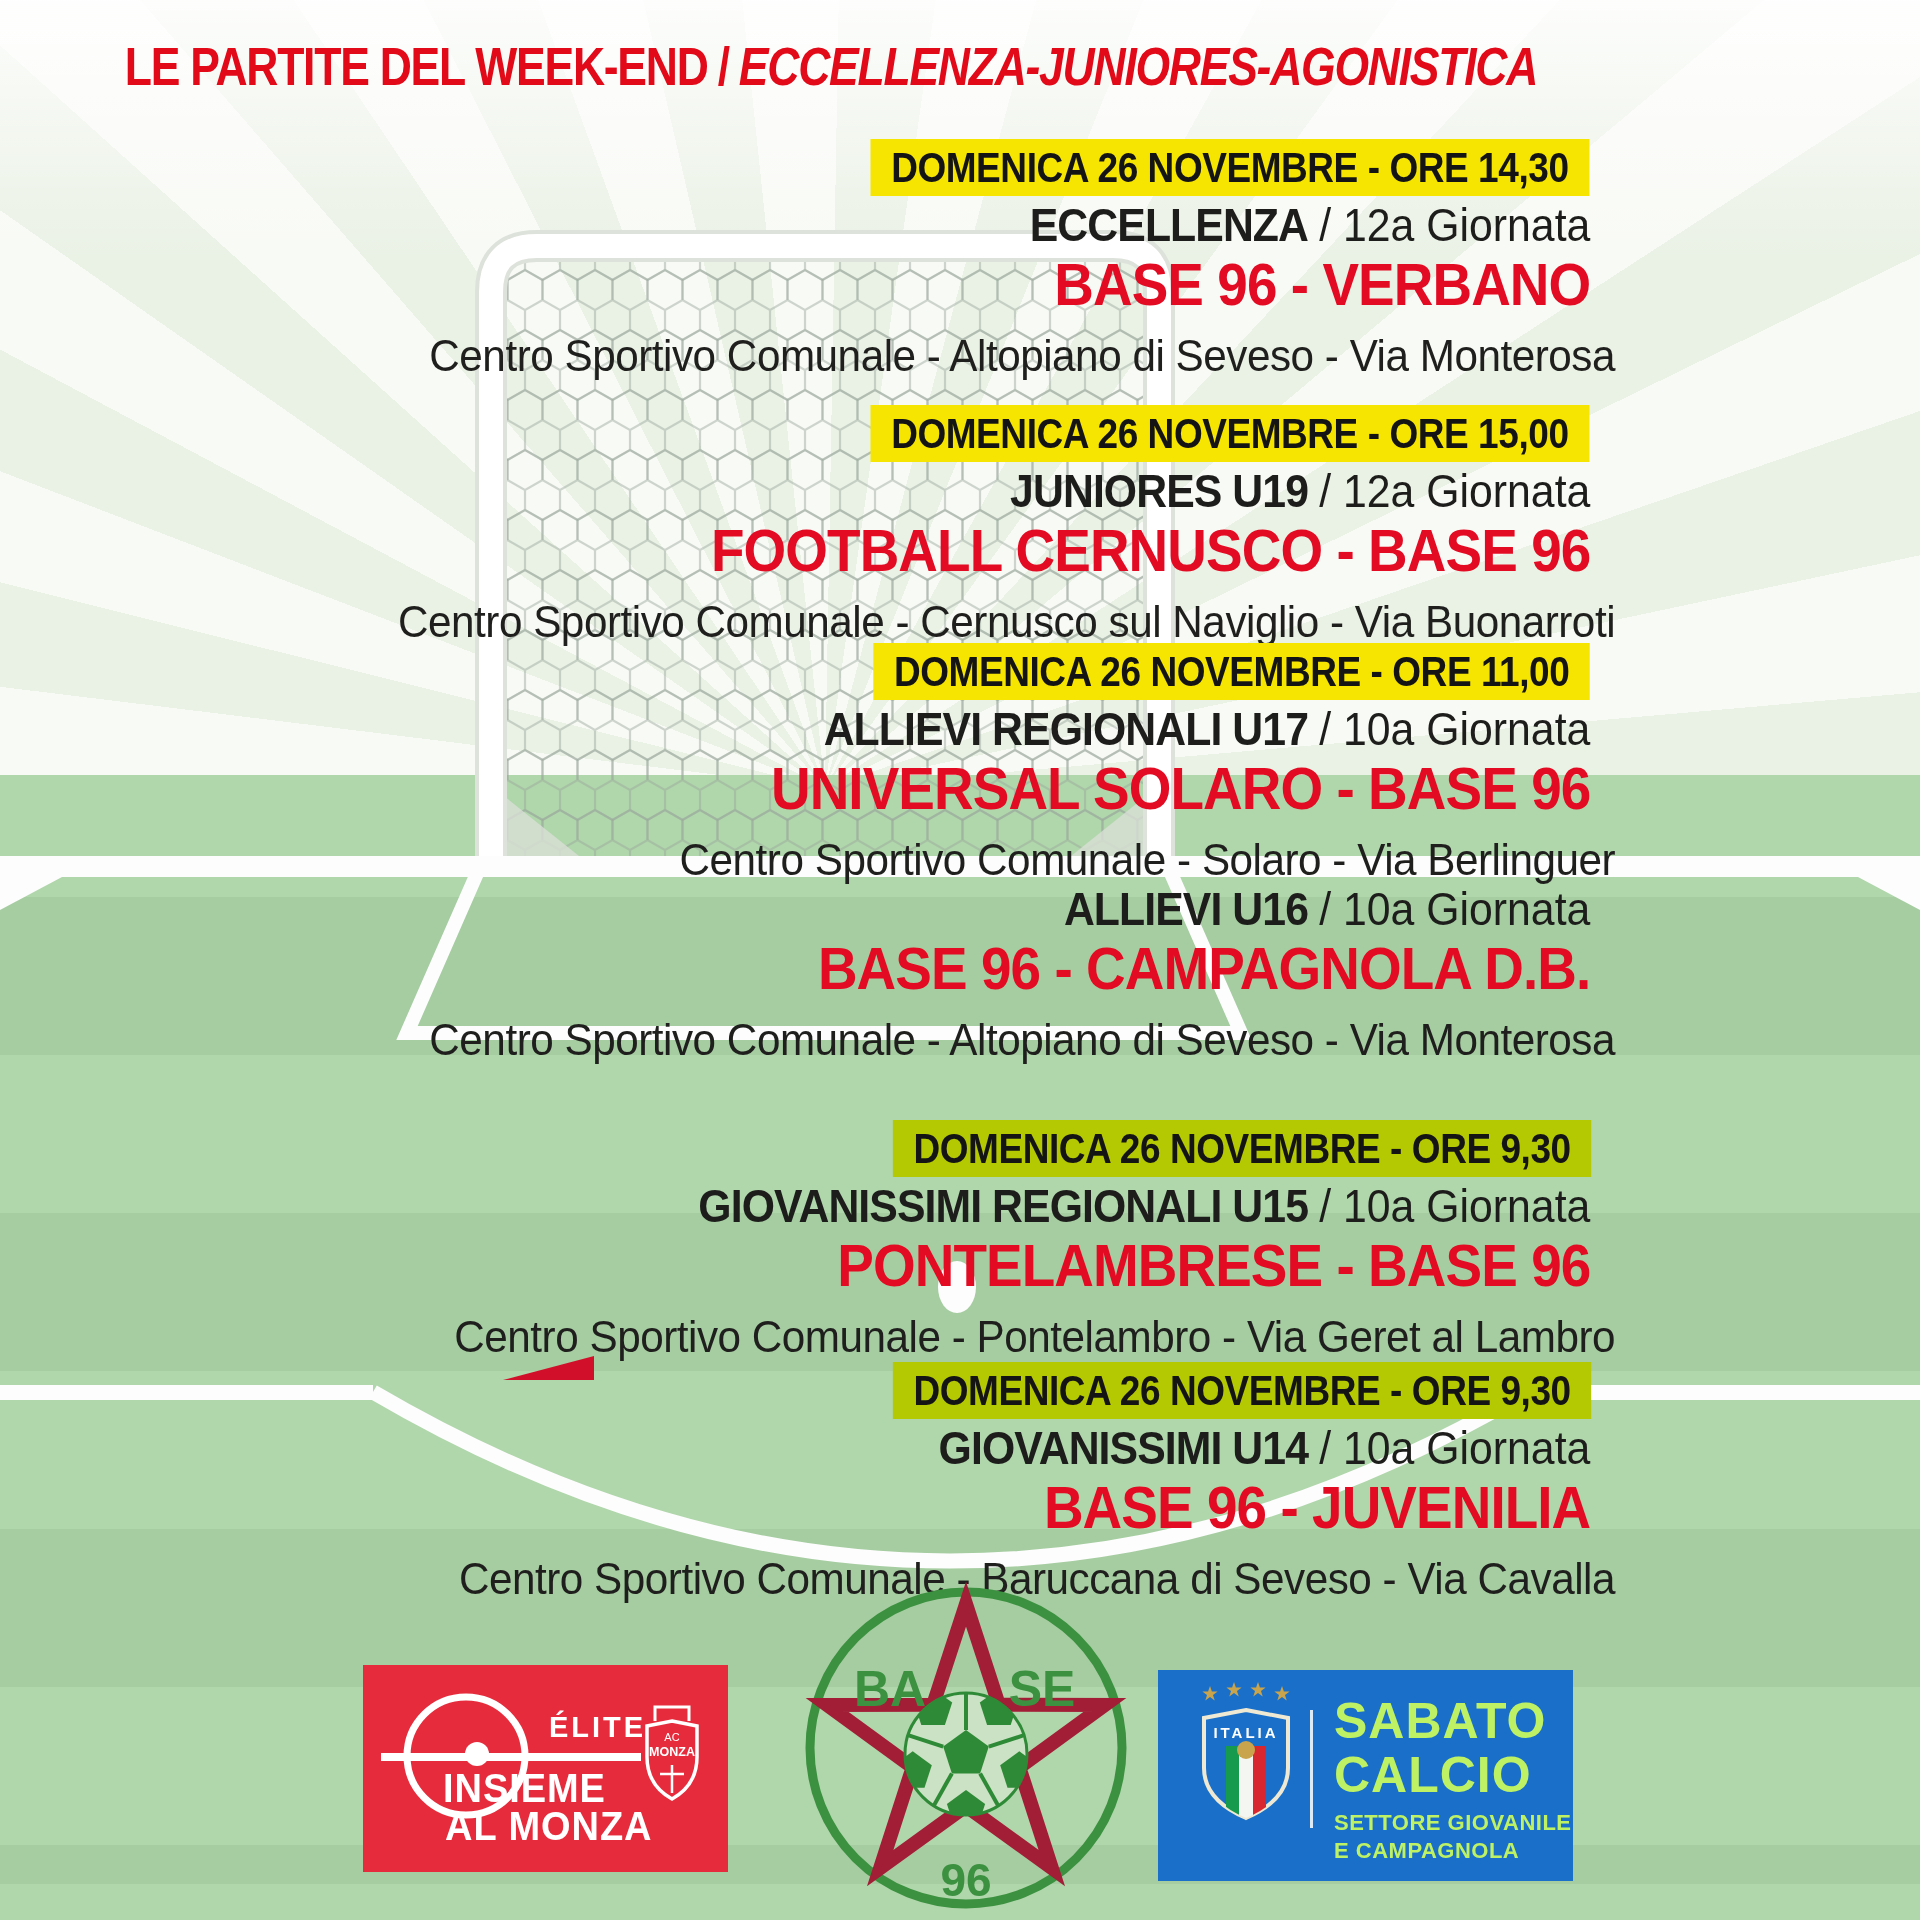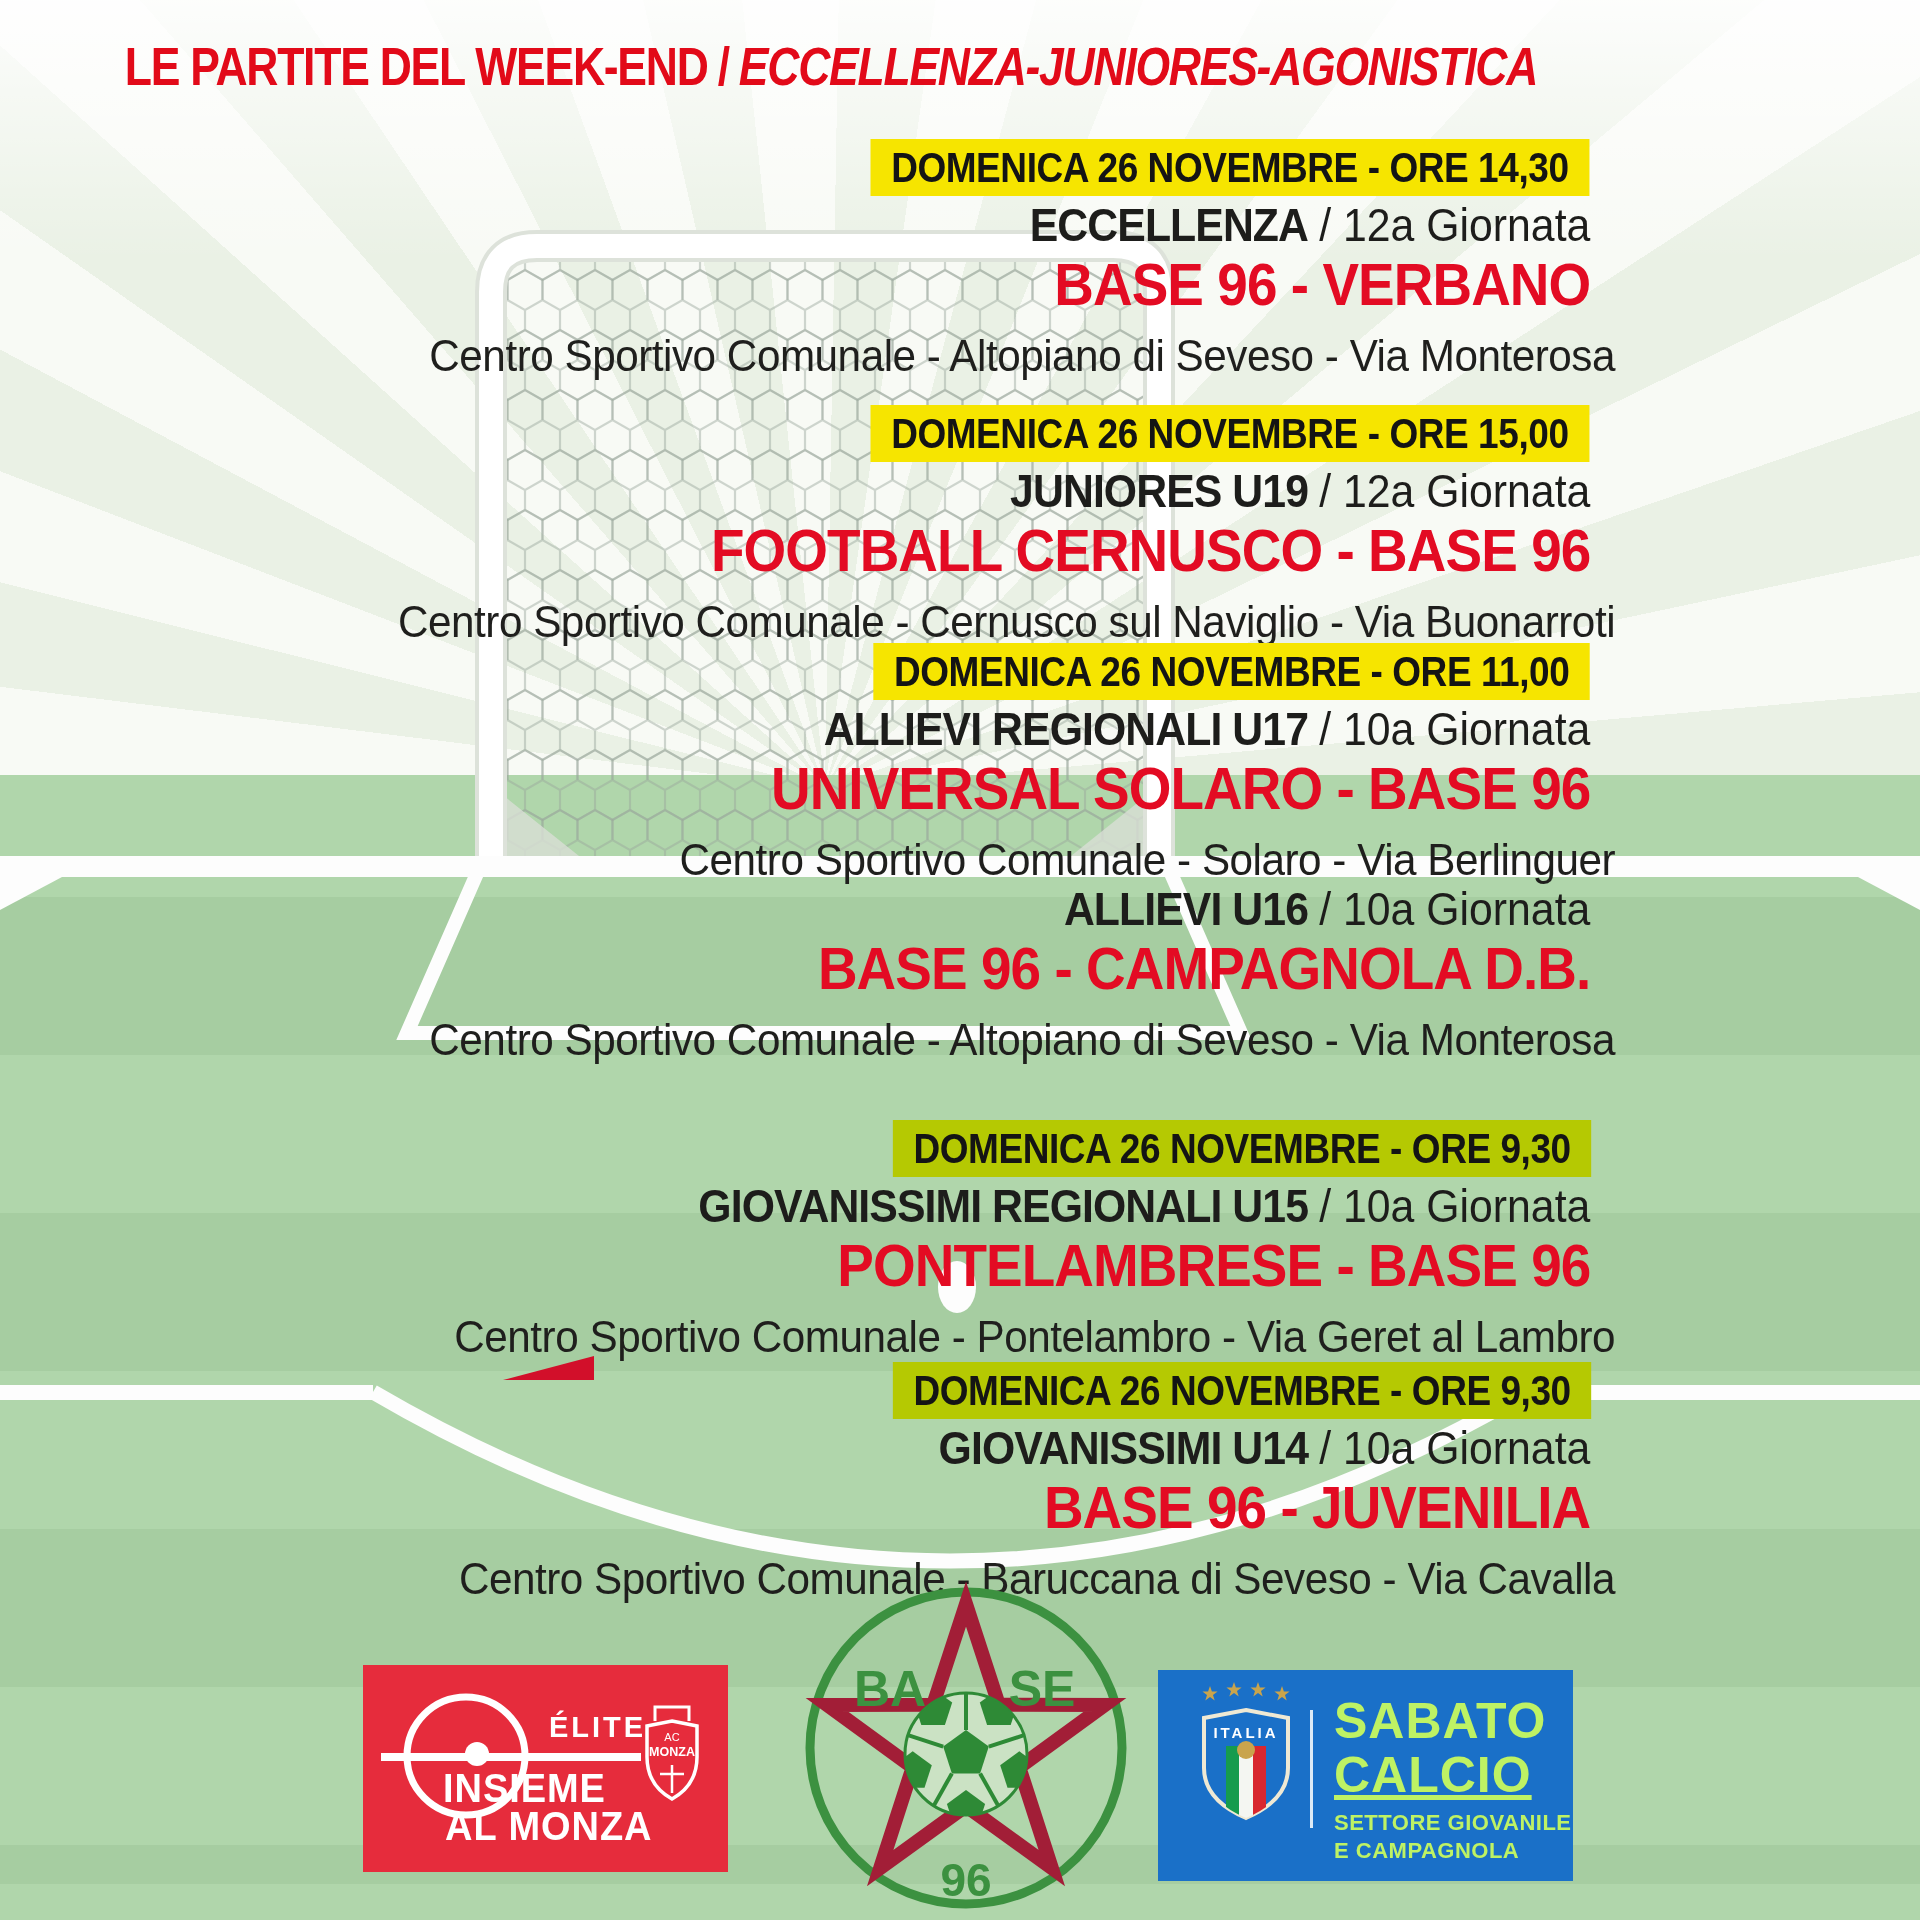--- a/index.html
+++ b/index.html
@@ -73,21 +73,21 @@
     letter-spacing:1px;transform:scaleX(.95);transform-origin:left;}
   .logo-base96{position:absolute;left:796px;top:1576px;z-index:2;}
   .logo-figc{
     position:absolute;left:1158px;top:1662px;width:415px;height:211px;
     background:#1a70c8;z-index:2;color:#bef264;margin-top:8px;
   }
   .figc-crest{position:absolute;left:28px;top:10px;}
   .figc-divider{position:absolute;left:152px;top:40px;width:3px;height:118px;
     background:rgba(255,255,255,.85);}
   .figc-l1{position:absolute;left:176px;top:22px;font-size:50px;font-weight:800;letter-spacing:1px;}
-  .figc-l2{position:absolute;left:176px;top:76px;font-size:50px;font-weight:800;letter-spacing:1px;text-decoration:underline;}
+  .figc-l2{position:absolute;left:176px;top:76px;font-size:50px;font-weight:800;letter-spacing:1px;}
   .figc-l3{position:absolute;left:176px;top:140px;font-size:22px;font-weight:700;letter-spacing:.5px;}
   .figc-l4{position:absolute;left:176px;top:168px;font-size:22px;font-weight:700;letter-spacing:.5px;}
 </style>
 </head>
 <body>
 
 <div class="poster">
 
   <div class="bg-top"></div>
   <div class="bg-pitch"></div>

